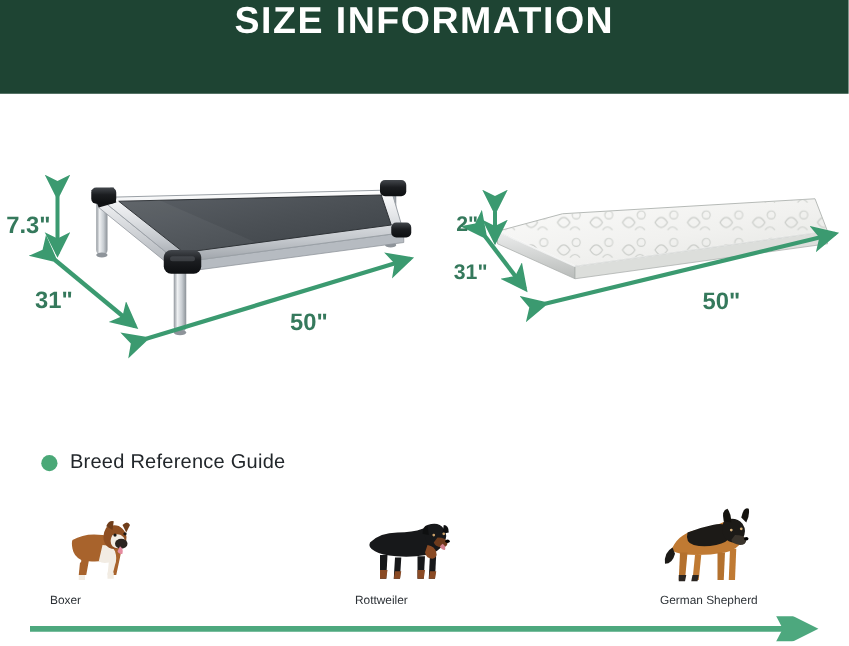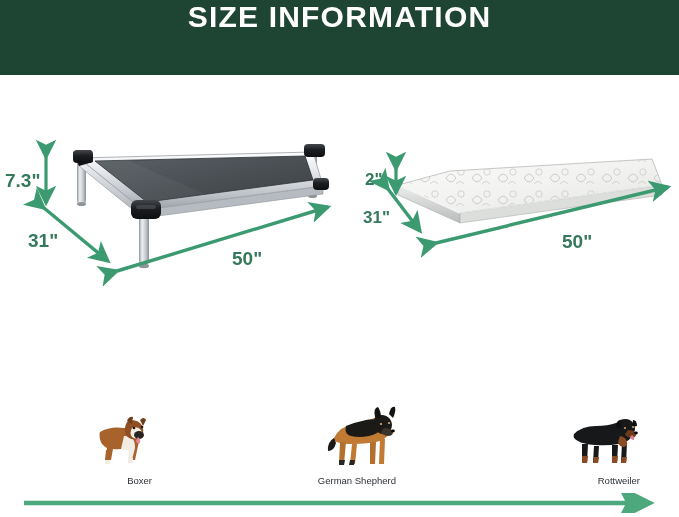--- a/index.html
+++ b/index.html
@@ -44,21 +44,21 @@
   .breed-dot{width:13px;height:13px;border-radius:50%;background:#4aa877;display:block;}
   .breed-head-label{
     font-size:16px;color:#22272b;font-weight:normal;
     font-family:"Liberation Sans",sans-serif;letter-spacing:.2px;
   }
 
   .breeds{
     position:absolute;left:40px;top:396px;width:600px;height:90px;
     display:flex;align-items:flex-end;justify-content:space-between;
   }
-  .breed{width:112px;display:flex;flex-direction:column;align-items:flex-end;}
+  .breed{width:112px;display:flex;flex-direction:column;align-items:flex-start;}
   .breed-img{height:68px;display:flex;align-items:flex-end;justify-content:center;}
   .breed-label{
     margin-top:5px;font-size:9.5px;color:#2c3136;
     font-family:"Liberation Sans",sans-serif;text-align:center;white-space:nowrap;
   }
 
   .scale-arrow{position:absolute;left:22px;top:493px;width:636px;height:20px;}
 </style>
 </head>
 <body>
@@ -199,20 +199,24 @@
   </svg>
 
   <div class="dim" style="left:5px;top:170px;font-size:19px;">7.3"</div>
   <div class="dim" style="left:28px;top:230px;font-size:19px;">31"</div>
   <div class="dim" style="left:232px;top:248px;font-size:19px;">50"</div>
 
   <div class="dim" style="left:365px;top:170px;font-size:17px;">2"</div>
   <div class="dim" style="left:363px;top:208px;font-size:17px;">31"</div>
   <div class="dim" style="left:562px;top:231px;font-size:19px;">50"</div>
 
+  <div class="breed-head">
+    <span class="breed-dot"></span>
+    <span class="breed-head-label">Breed Reference Guide</span>
+  </div>
 
   <div class="breeds">
 
     <div class="breed">
       <div class="breed-img">
         <svg width="70" height="64" viewBox="0 0 70 64">
           <g>
 
             <path d="M18,26 q10,-6 24,-4 q10,1 13,6 q3,5 1,12 l-3,14 l-5,0 l1,-13 q-8,3 -18,2 l-2,11 l-5,0 l1,-12 q-6,-3 -7,-9 q-1,-5 0,-7 Z" fill="#a8632c"></path>
 
@@ -230,53 +234,20 @@
             <ellipse cx="57" cy="29" rx="5" ry="4" fill="#2a2420"></ellipse>
             <path d="M56,31 q3,2 2,6 q-3,1 -4,-2 Z" fill="#e58ba0"></path>
             <circle cx="52" cy="22" r="1.3" fill="#1a1713"></circle>
             <circle cx="60" cy="21" r="1.3" fill="#1a1713"></circle>
           </g>
         </svg>
       </div>
       <div class="breed-label">Boxer</div>
     </div>
 
-
-    <div class="breed">
-      <div class="breed-img">
-        <svg width="72" height="66" viewBox="0 0 72 66">
-          <g>
-
-            <path d="M10,34 q6,-12 20,-14 q12,-2 20,-6 q8,-3 14,2 q5,5 2,12 q-4,8 -14,10 q-12,2 -22,2 q-12,0 -17,-2 q-6,-2 -3,-4 Z" fill="#c07a33"></path>
-
-            <path d="M22,22 q10,-4 20,-6 q8,-2 13,1 q4,3 2,8 q-3,5 -12,7 q-10,2 -18,0 q-7,-2 -5,-10 Z" fill="#1c1a17"></path>
-
-            <path d="M16,38 l6,0 l-2,22 l-5,0 Z" fill="#b4712e"></path>
-            <path d="M28,40 l5,0 l-2,20 l-5,0 Z" fill="#c07a33"></path>
-            <path d="M46,38 l6,0 l-1,22 l-5,0 Z" fill="#b4712e"></path>
-            <path d="M56,35 l5,0 l-1,25 l-5,0 Z" fill="#c07a33"></path>
-
-            <path d="M15,56 l6,0 l-1,5 l-5,0 Z" fill="#2a2521"></path>
-            <path d="M26,56 l5,0 l-1,5 l-5,0 Z" fill="#2a2521"></path>
-
-            <path d="M52,12 q9,-3 14,3 q4,6 0,12 q-5,5 -11,2 q-6,-4 -5,-11 q0,-4 2,-6 Z" fill="#1c1a17"></path>
-            <path d="M60,24 q8,0 9,4 q0,4 -5,4 q-6,-1 -7,-4 Z" fill="#3a342c"></path>
-
-            <path d="M51,13 q-2,-9 3,-10 q3,4 3,11 Z" fill="#15130f"></path>
-            <path d="M65,10 q2,-9 6,-7 q1,5 -2,11 Z" fill="#15130f"></path>
-            <circle cx="57" cy="20" r="1.1" fill="#d8b27c"></circle>
-            <circle cx="65" cy="19" r="1.1" fill="#d8b27c"></circle>
-            <ellipse cx="69" cy="27" rx="1.8" ry="1.4" fill="#000"></ellipse>
-
-            <path d="M10,34 q-7,4 -6,13 q6,0 8,-8 Z" fill="#1c1a17"></path>
-          </g>
-        </svg>
-      </div>
-      <div class="breed-label">German Shepherd</div>
-    </div>
 
     <div class="breed">
       <div class="breed-img">
         <svg width="78" height="62" viewBox="0 0 78 62">
           <g>
             <path d="M12,26 q8,-8 22,-8 q12,0 20,-3 q8,-3 14,2 q5,5 2,11 q-3,6 -13,8 q-12,2 -24,1 q-12,-1 -17,-4 q-6,-3 -4,-7 Z" fill="#17181a"></path>
 
             <path d="M20,36 l6,0 l-1,19 l-5,0 Z" fill="#17181a"></path>
             <path d="M20,48 l6,0 l-1,7 l-5,0 Z" fill="#8a4a24"></path>
             <path d="M32,38 l5,0 l-1,17 l-5,0 Z" fill="#17181a"></path>
@@ -295,20 +266,53 @@
             <circle cx="63" cy="20" r="1.1" fill="#caa06a"></circle>
             <circle cx="71" cy="19" r="1.1" fill="#caa06a"></circle>
             <ellipse cx="74" cy="25" rx="1.8" ry="1.4" fill="#000"></ellipse>
             <path d="M70,27 q3,2 2,5 q-3,0 -4,-3 Z" fill="#d4818f"></path>
           </g>
         </svg>
       </div>
       <div class="breed-label">Rottweiler</div>
     </div>
 
+    <div class="breed">
+      <div class="breed-img">
+        <svg width="72" height="66" viewBox="0 0 72 66">
+          <g>
+
+            <path d="M10,34 q6,-12 20,-14 q12,-2 20,-6 q8,-3 14,2 q5,5 2,12 q-4,8 -14,10 q-12,2 -22,2 q-12,0 -17,-2 q-6,-2 -3,-4 Z" fill="#c07a33"></path>
+
+            <path d="M22,22 q10,-4 20,-6 q8,-2 13,1 q4,3 2,8 q-3,5 -12,7 q-10,2 -18,0 q-7,-2 -5,-10 Z" fill="#1c1a17"></path>
+
+            <path d="M16,38 l6,0 l-2,22 l-5,0 Z" fill="#b4712e"></path>
+            <path d="M28,40 l5,0 l-2,20 l-5,0 Z" fill="#c07a33"></path>
+            <path d="M46,38 l6,0 l-1,22 l-5,0 Z" fill="#b4712e"></path>
+            <path d="M56,35 l5,0 l-1,25 l-5,0 Z" fill="#c07a33"></path>
+
+            <path d="M15,56 l6,0 l-1,5 l-5,0 Z" fill="#2a2521"></path>
+            <path d="M26,56 l5,0 l-1,5 l-5,0 Z" fill="#2a2521"></path>
+
+            <path d="M52,12 q9,-3 14,3 q4,6 0,12 q-5,5 -11,2 q-6,-4 -5,-11 q0,-4 2,-6 Z" fill="#1c1a17"></path>
+            <path d="M60,24 q8,0 9,4 q0,4 -5,4 q-6,-1 -7,-4 Z" fill="#3a342c"></path>
+
+            <path d="M51,13 q-2,-9 3,-10 q3,4 3,11 Z" fill="#15130f"></path>
+            <path d="M65,10 q2,-9 6,-7 q1,5 -2,11 Z" fill="#15130f"></path>
+            <circle cx="57" cy="20" r="1.1" fill="#d8b27c"></circle>
+            <circle cx="65" cy="19" r="1.1" fill="#d8b27c"></circle>
+            <ellipse cx="69" cy="27" rx="1.8" ry="1.4" fill="#000"></ellipse>
+
+            <path d="M10,34 q-7,4 -6,13 q6,0 8,-8 Z" fill="#1c1a17"></path>
+          </g>
+        </svg>
+      </div>
+      <div class="breed-label">German Shepherd</div>
+    </div>
+
   </div>
 
   <svg class="scale-arrow" viewBox="0 0 636 20">
     <defs>
       <marker id="bigArrow" markerWidth="9" markerHeight="9" refX="6.5" refY="4.2" orient="auto">
         <path d="M0,0 L8.4,4.2 L0,8.4 L2.2,4.2 Z" fill="#4da87e"></path>
       </marker>
     </defs>
     <line x1="2" y1="10" x2="624" y2="10" stroke="#4da87e" stroke-width="4.6" marker-end="url(#bigArrow)"></line>
   </svg>

